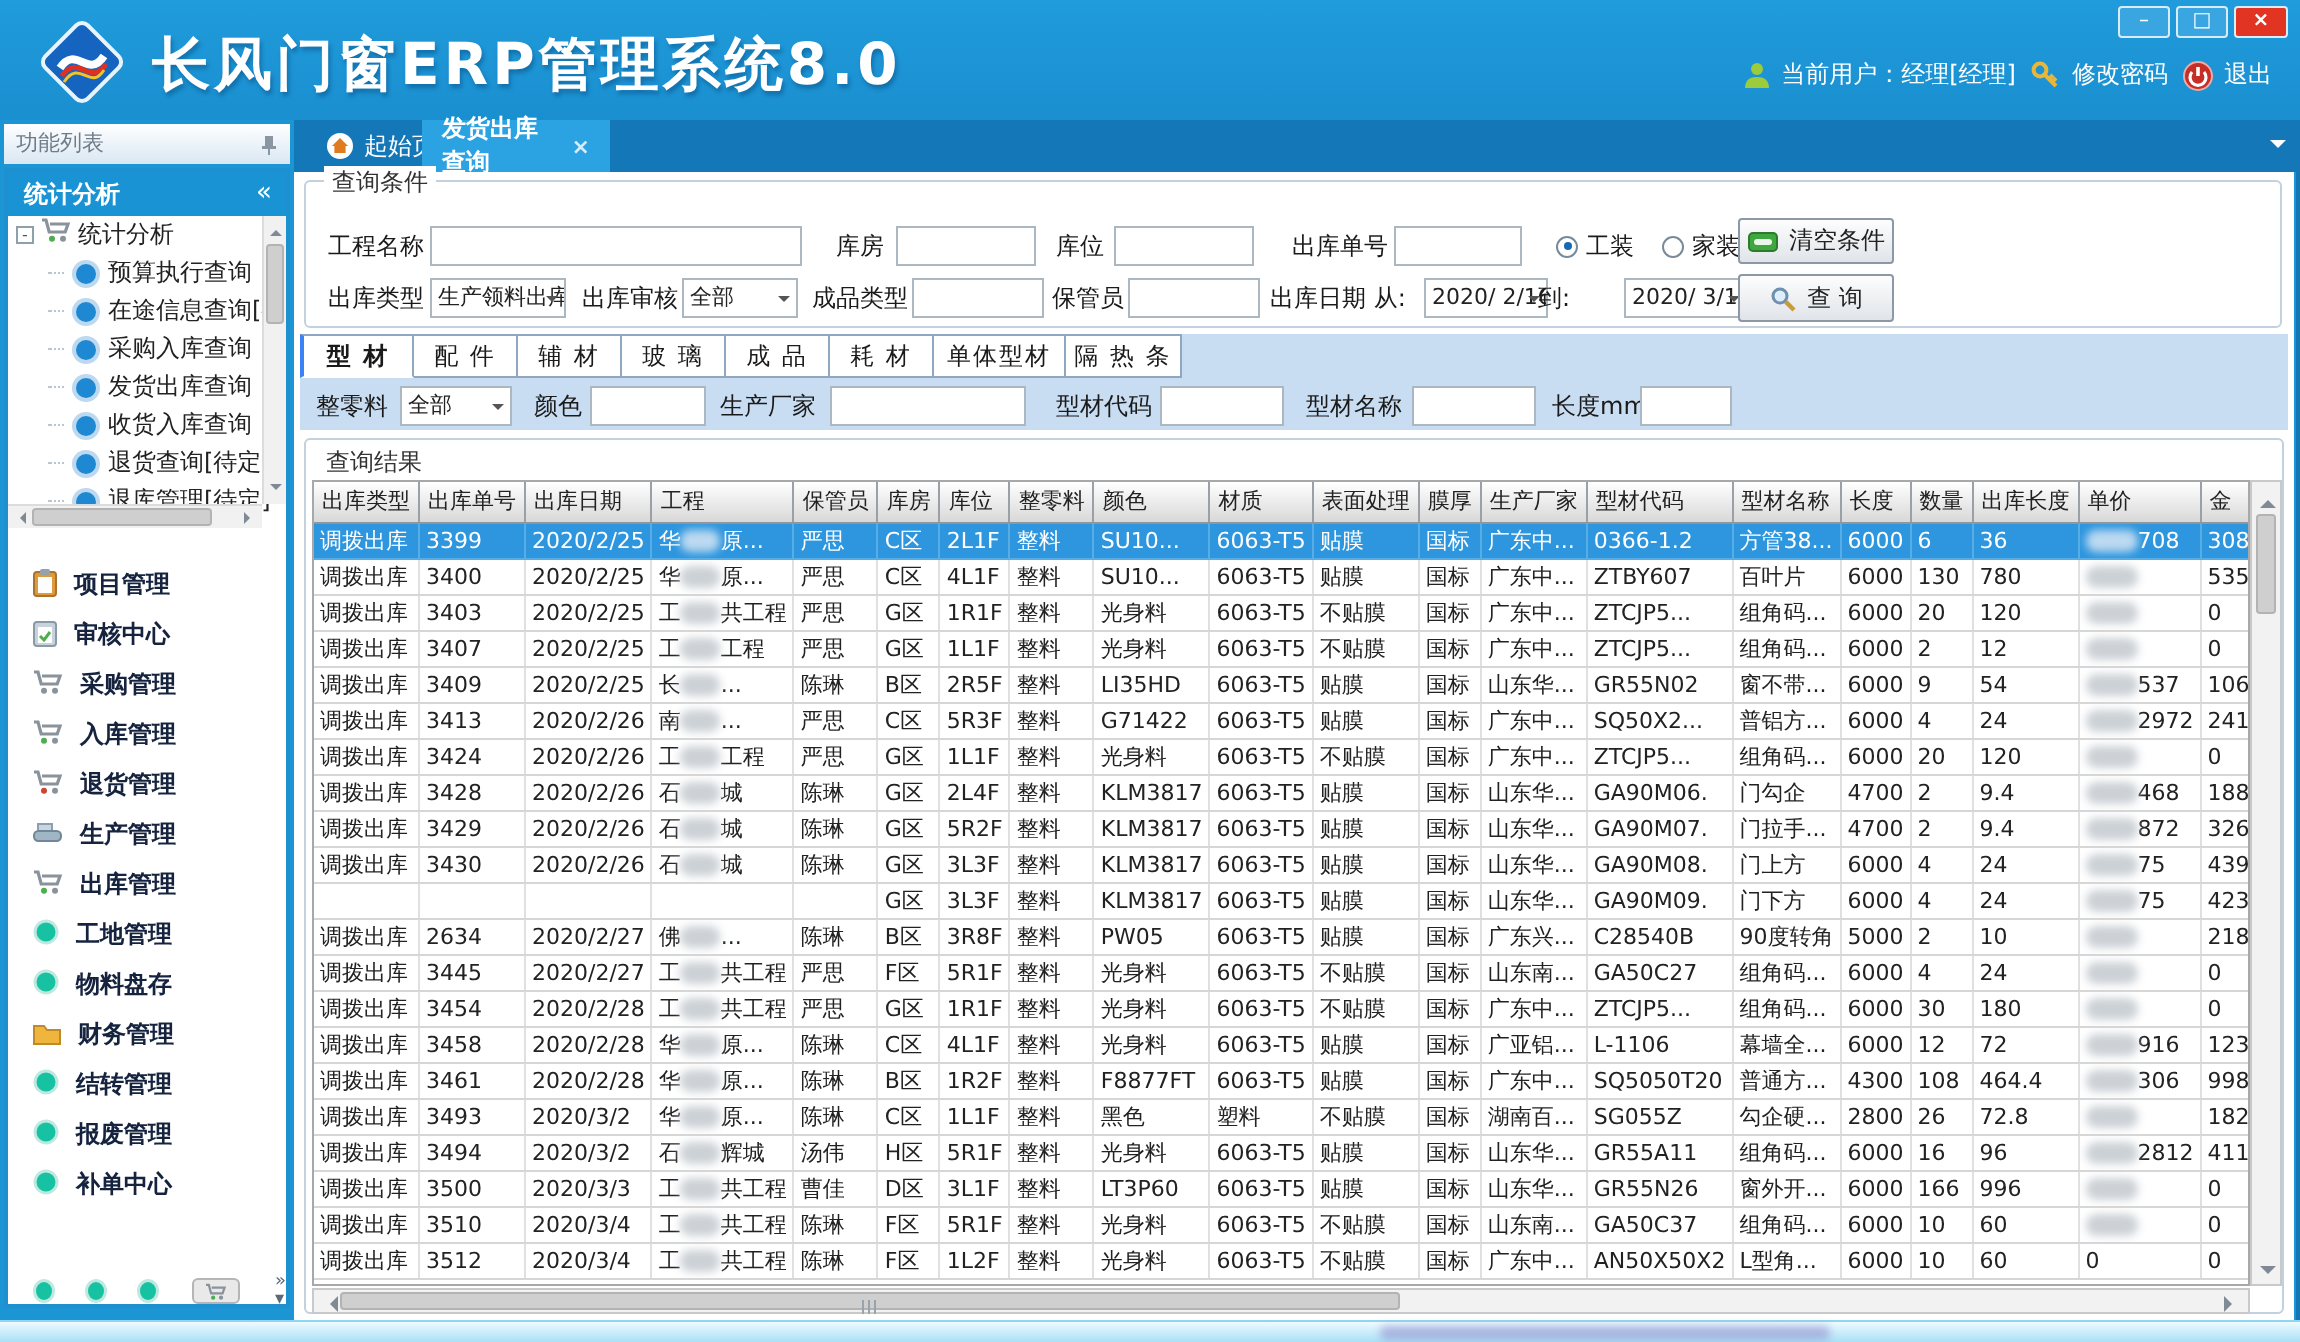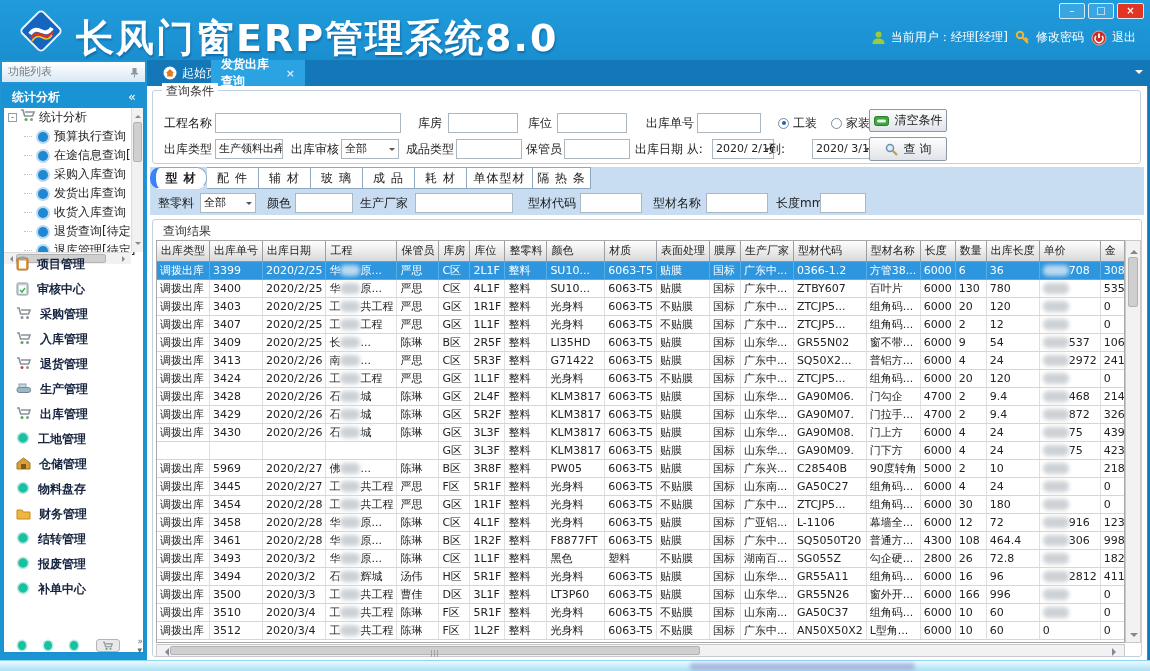--- a/index.html
+++ b/index.html
@@ -2,21 +2,21 @@
 <html><head>
 <meta charset="utf-8">
 <style>
   * { margin:0; padding:0; box-sizing:border-box; }
   body { font-family:"DejaVu Sans","Liberation Sans",sans-serif; }
   .app { position:relative; width:1150px; height:671px; overflow:hidden; background:#1c95d5; box-shadow:inset 0 0 0 2px #1277b4; }
 
   
   .titlebar { position:absolute; left:0; top:0; width:1150px; height:60px; background:linear-gradient(#209bdb,#1a8fd0); }
   .logo { position:absolute; left:18px; top:8px; width:46px; height:46px; }
-  .app-title { position:absolute; left:76px; top:13px; font-size:38px; font-weight:bold; color:#fff; letter-spacing:2px; text-shadow:1px 2px 2px rgba(0,60,110,.4); white-space:nowrap; }
+  .app-title { position:absolute; left:76px; top:13px; font-size:29px; font-weight:bold; color:#fff; letter-spacing:2px; text-shadow:1px 2px 2px rgba(0,60,110,.4); white-space:nowrap; }
   .winbtn { position:absolute; top:3px; height:16px; border:1px solid #d8ecf9; border-radius:2px; color:#fff; font-size:10px; line-height:13px; text-align:center; cursor:default; }
   .btn-min { left:1059px; width:26px; background:#3aa6e1; }
   .btn-max { left:1088px; width:26px; background:#3aa6e1; }
   .btn-close { left:1117px; width:27px; background:#e23423; font-weight:bold; }
   .userbar { position:absolute; right:14px; top:29px; display:flex; align-items:center; gap:7px; color:#fff; font-size:12px; white-space:nowrap; }
   .userbar .uitem { display:flex; align-items:center; gap:5px; }
 
   
   .sidebar { position:absolute; left:0; top:60px; width:147px; height:601px; background:#1c95d5; }
   .funcbar { position:absolute; left:2px; top:2px; width:143px; height:20px; background:linear-gradient(#ffffff,#d9e7f3); color:#6f7d8a; font-size:11px; line-height:20px; padding:0 6px; display:flex; justify-content:space-between; align-items:center; }
@@ -27,21 +27,21 @@
   .tree-row { height:19px; line-height:19px; white-space:nowrap; display:flex; align-items:center; }
   .tree-root { padding-left:4px; gap:3px; }
   .tree-item { padding-left:20px; gap:4px; }
   .expander { width:9px; height:9px; border:1px solid #8fa0ad; background:#fff; font-size:8px; line-height:7px; text-align:center; color:#555; }
   .dotline { display:inline-block; width:8px; border-top:1px dotted #b9c6d0; }
   .bluedot { width:10px; height:10px; border-radius:50%; background:#1e88d2; box-shadow:0 0 0 2px #bcd9f0; margin:0 2px; }
   .tree-vscroll { position:absolute; right:0; top:22px; width:12px; height:144px; background:#f1f1f1; border-left:1px solid #dcdcdc; }
   .tree-hscroll { position:absolute; left:0; top:166px; width:127px; height:12px; background:#f1f1f1; border-top:1px solid #dcdcdc; }
   .sb-arrow { position:absolute; width:0; height:0; }
   .thumb { position:absolute; background:#cfcfcf; border:1px solid #b3b3b3; border-radius:2px; }
-  .menu { position:absolute; left:0; top:166px; width:151px; height:375px; display:grid; grid-template-rows:repeat(15,1fr); }
+  .menu { position:absolute; left:0; top:194px; width:151px; height:375px; display:grid; grid-template-rows:repeat(15,1fr); }
   .menu-item { display:flex; align-items:center; gap:8px; padding-left:12px; font-size:12px; font-weight:bold; color:#15233f; white-space:nowrap; }
   .side-bottom { position:absolute; left:0; top:553px; width:139px; height:13px; display:flex; align-items:center; gap:18px; padding-left:14px; }
   .tealdot { width:9px; height:9px; border-radius:50%; background:#17c2a2; box-shadow:0 0 0 1.5px #bfe9e0; }
   .sb-btn { width:26px; height:13px; background:#e9e9e9; border:1px solid #b5b5b5; border-radius:3px; display:flex; align-items:center; justify-content:center; }
   .sb-more { color:#5a6a78; font-size:9px; line-height:9px; }
 
   
   .main { position:absolute; left:147px; top:60px; width:1003px; height:601px; }
   .tabbar { position:absolute; left:0; top:0; width:1003px; height:26px; background:#1478b8; }
   .tab { position:absolute; top:0; height:26px; display:flex; align-items:center; gap:5px; color:#fff; font-size:12px; padding:0 10px; }
@@ -58,21 +58,21 @@
   .dd { position:absolute; height:20px; background:#fff; border:1px solid #abb7c1; font-size:11px; line-height:18px; padding:0 13px 0 3px; color:#222; white-space:nowrap; overflow:hidden; }
   .dd::after { content:""; position:absolute; right:3px; top:8px; border:3.5px solid transparent; border-top-color:#555; }
   .btn { position:absolute; background:linear-gradient(#fdfdfd,#e0e4e9); border:1px solid #8c98a5; border-radius:2px; font-size:12px; color:#222; display:flex; align-items:center; justify-content:center; gap:6px; }
   .radio-group { position:absolute; display:flex; gap:14px; align-items:center; font-size:12px; color:#1a1a1a; }
   .radio { width:11px; height:11px; border-radius:50%; border:1px solid #7a8a99; background:#fff; position:relative; margin-right:4px; vertical-align:-2px; display:inline-block; }
   .radio.sel::after { content:""; position:absolute; left:2.5px; top:2.5px; width:4px; height:4px; border-radius:50%; background:#1668b5; }
 
   .mat-strip { position:absolute; left:3px; top:81px; width:994px; height:48px; background:#c9ddf2; }
   .mat-tabs { position:absolute; left:0; top:0; height:22px; display:flex; }
   .mat-tab { height:22px; line-height:21px; text-align:center; font-size:12px; color:#1a1a1a; background:#ffffff; border:1px solid #90a7c2; border-left:none; letter-spacing:1px; white-space:nowrap; overflow:hidden; }
-  .mat-tab:first-child { border-left:6px solid #3b82f6;border-radius:10px; }
+  .mat-tab:first-child { border-left:2px solid #3b82f6; }
   .mat-tab.active { background:#fff; font-weight:bold; border-bottom-color:#fff; }
   .filterbar { position:absolute; left:0; top:22px; width:994px; height:26px; }
 
   .grid-viewport { position:absolute; left:3px; top:20px; width:969px; height:403px; overflow:hidden; border:1px solid #a8a8a8; background:#fff; }
   table.grid { border-collapse:collapse; table-layout:fixed; }
   .grid th { height:20px; background:linear-gradient(#ffffff,#d8d8d8); border-right:1px solid #9aa0a6; border-bottom:1px solid #8f969c; font-size:11px; font-weight:normal; color:#222; text-align:left; padding:1px 4px; white-space:nowrap; overflow:hidden; }
   .grid td { height:18px; font-size:11px; color:#222; border-right:1px solid #e0e0e0; border-bottom:1px solid #d6d6d6; padding:0 3px; white-space:nowrap; overflow:hidden; }
   .grid tr.sel td { background:#2e96de; color:#fff; border-right-color:#57aee6; border-bottom-color:#57aee6; }
   .cz { display:inline-block; height:11px; border-radius:5px; background:#ccd1d6; filter:blur(2px); vertical-align:-2px; }
   tr.sel .cz { background:#bcd9f0; }
@@ -251,27 +251,20 @@
                 <circle cx="6" cy="11.4" r="1.5" fill="#4cae4c"></circle>
                 <circle cx="11.5" cy="11.4" r="1.5" fill="#8a939c"></circle>
               </svg></span>
      <span>出库管理</span>
           </div>
           <div class="menu-item">
      <span><svg width="14" height="14">
                 <circle cx="7" cy="7" r="5.5" fill="#17c2a2" stroke="#bfe9e0" stroke-width="1.5"></circle>
               </svg></span>
      <span>工地管理</span>
-          </div>
-          <div class="menu-item">
-     <span><svg width="15" height="14" viewBox="0 0 15 14">
-                <path d="M1 7 L7.5 2 L14 7 V13 H1 Z" fill="#d9a036" stroke="#a2762a"></path>
-                <rect x="5" y="8" width="5" height="5" fill="#7a5a20"></rect>
-              </svg></span>
-     <span>仓储管理</span>
           </div>
           <div class="menu-item">
      <span><svg width="14" height="14">
                 <circle cx="7" cy="7" r="5.5" fill="#17c2a2" stroke="#bfe9e0" stroke-width="1.5"></circle>
               </svg></span>
      <span>物料盘存</span>
           </div>
           <div class="menu-item">
      <span><svg width="15" height="13" viewBox="0 0 15 13">
                 <path d="M1 3 h5 l1.5 2 H14 v7 H1 Z" fill="#f0b53c" stroke="#c08a2a"></path>
@@ -618,21 +611,21 @@
                   <td>6063-T5</td>
                   <td>贴膜</td>
                   <td>国标</td>
                   <td>山东华...</td>
                   <td>GA90M06.</td>
                   <td>门勾企</td>
                   <td>4700</td>
                   <td>2</td>
                   <td>9.4</td>
                   <td><span class="cz" style="width:26px"></span>468</td>
-                  <td>214</td>
+                  <td>188</td>
                 </tr>
                 <tr class="">
                   <td>调拨出库</td>
                   <td>3429</td>
                   <td>2020/2/26</td>
                   <td>石<span class="cz" style="width:20px"></span>城</td>
                   <td>陈琳</td>
                   <td>G区</td>
                   <td>5R2F</td>
                   <td>整料</td>
@@ -688,21 +681,21 @@
                   <td>GA90M09.</td>
                   <td>门下方</td>
                   <td>6000</td>
                   <td>4</td>
                   <td>24</td>
                   <td><span class="cz" style="width:26px"></span>75</td>
                   <td>423</td>
                 </tr>
                 <tr class="">
                   <td>调拨出库</td>
-                  <td>5969</td>
+                  <td>2634</td>
                   <td>2020/2/27</td>
                   <td>佛<span class="cz" style="width:20px"></span>...</td>
                   <td>陈琳</td>
                   <td>B区</td>
                   <td>3R8F</td>
                   <td>整料</td>
                   <td>PW05</td>
                   <td>6063-T5</td>
                   <td>贴膜</td>
                   <td>国标</td>

